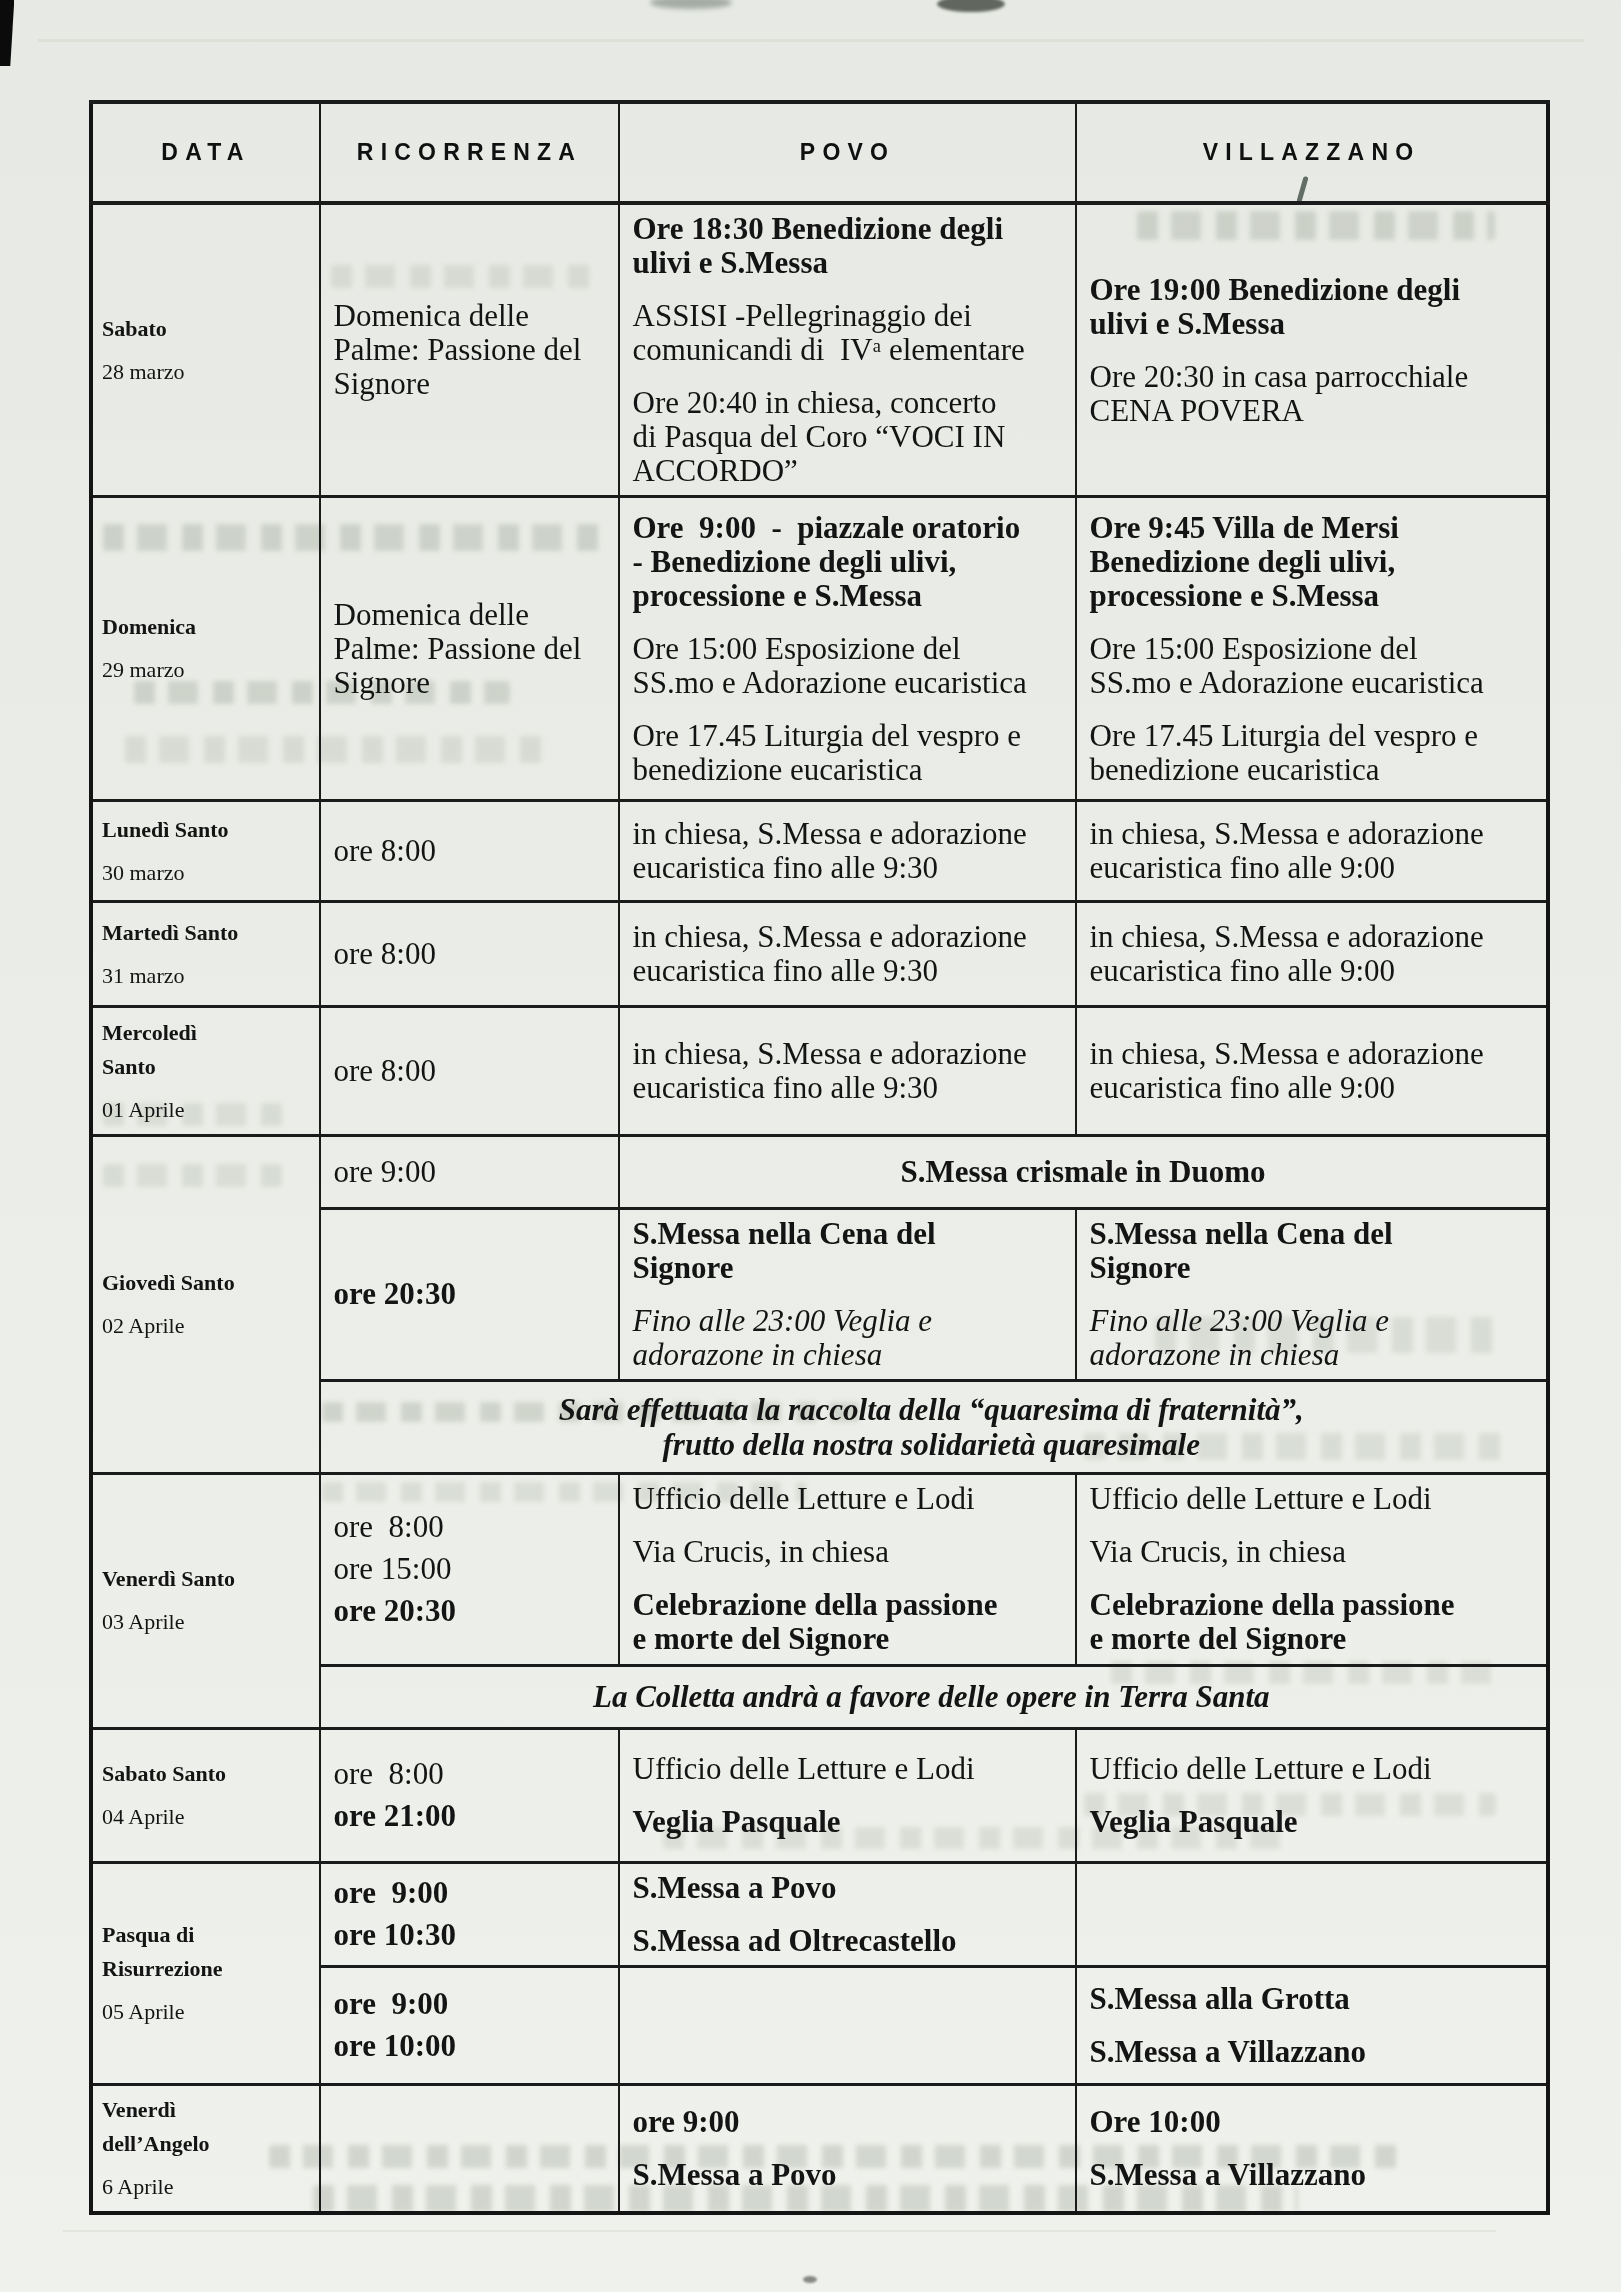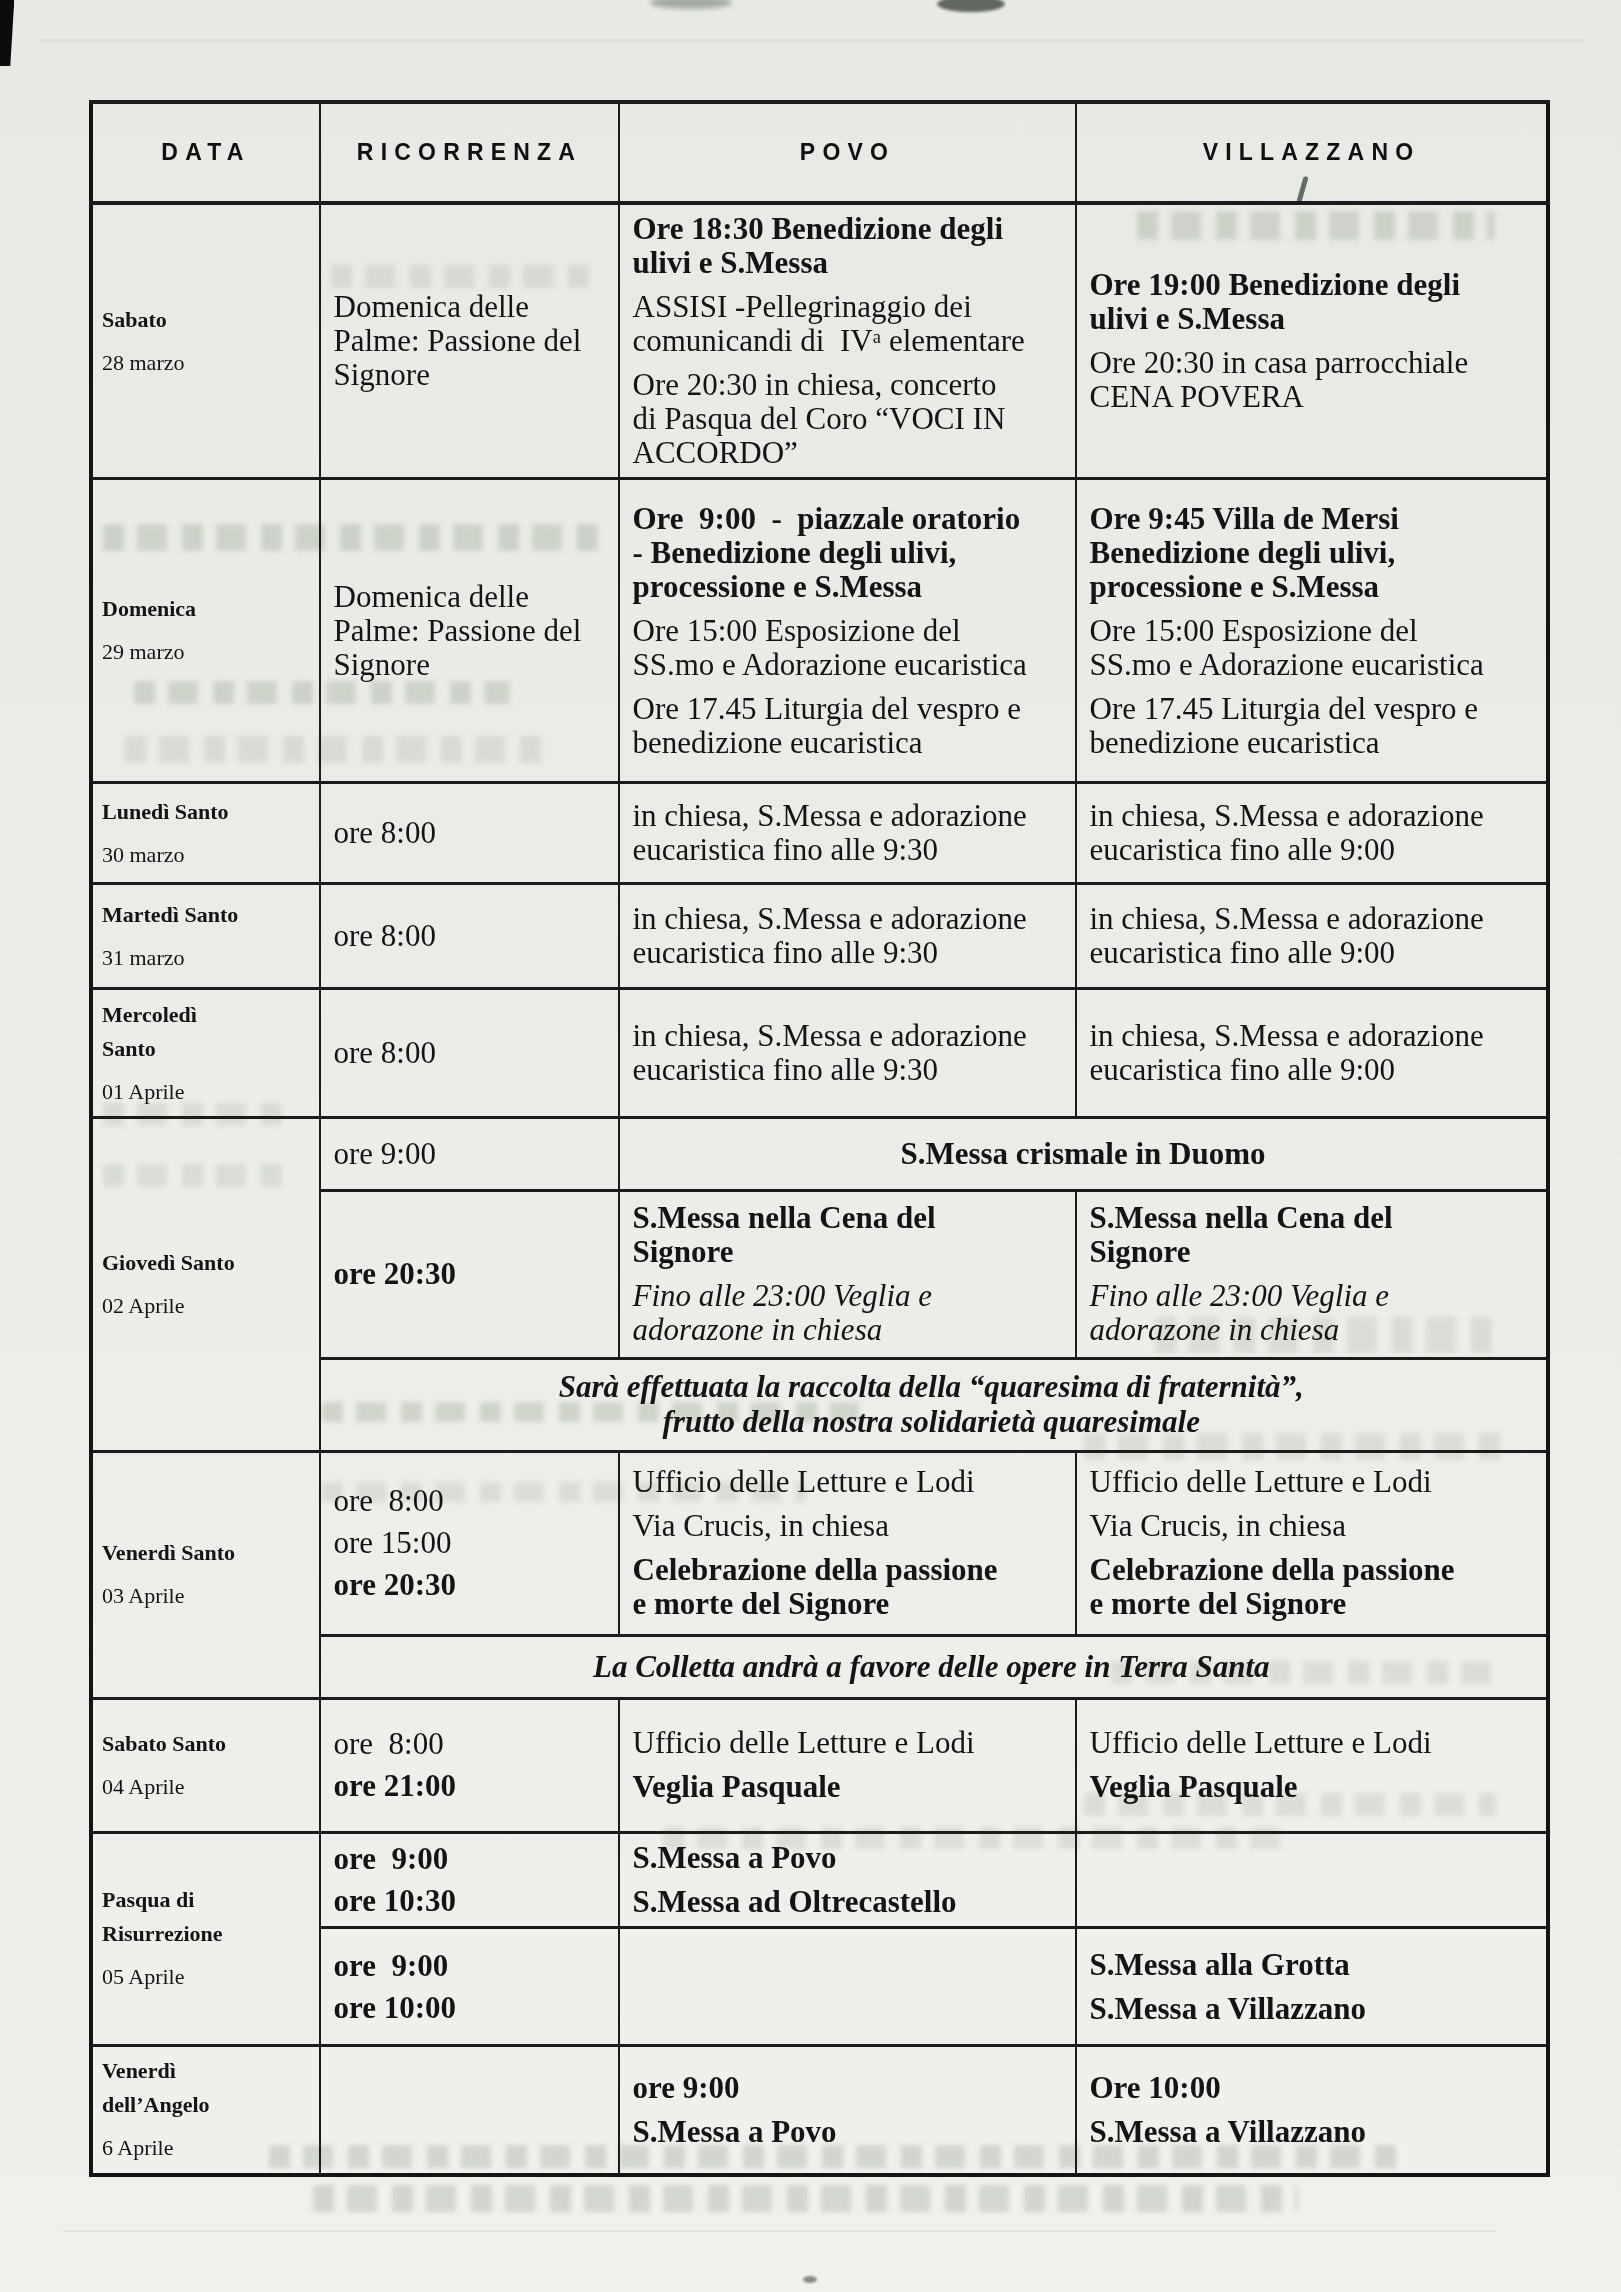--- a/index.html
+++ b/index.html
@@ -20,21 +20,21 @@
     border-top-width:4.5px;border-bottom-width:4.5px;
     font-family:"Liberation Sans", sans-serif;
     font-weight:bold;font-size:23px;letter-spacing:7.2px;color:#101010;
     text-align:center;vertical-align:middle;
   }
   td{
     font-size:31px;color:#141414;vertical-align:middle;
     padding:7.2px 12.5px;
   }
   .ln{line-height:34px;white-space:pre-wrap;}
-  .ln + .ln{margin-top:10px;}
+  .ln + .ln{margin-top:19px;}
   .b{font-weight:700;}
   .i{font-style:italic;}
   .bi{font-weight:700;font-style:italic;}
   .c-date{padding-left:9px;font-size:22px;}
   .c-date .ln + .ln{margin-top:9px;}
   .c-time .ln + .ln{margin-top:8px;}
   .c-note{text-align:center;padding-left:8px;}
   .c-note .ln + .ln{margin-top:1px;}
   .c-merged{text-align:center;}
   
@@ -115,21 +115,21 @@
       <td>
             <div class="ln">Domenica delle
 Palme: Passione del
 Signore</div>
           </td>
       <td>
             <div class="ln b">Ore 18:30 Benedizione degli
 ulivi e S.Messa</div>
             <div class="ln">ASSISI -Pellegrinaggio dei
 comunicandi di  IVᵃ elementare</div>
-            <div class="ln">Ore 20:30 in chiesa, concerto
+            <div class="ln">Ore 20:40 in chiesa, concerto
 di Pasqua del Coro “VOCI IN
 ACCORDO”</div>
           </td>
       <td>
             <div class="ln b">Ore 19:00 Benedizione degli
 ulivi e S.Messa</div>
             <div class="ln">Ore 20:30 in casa parrocchiale
 CENA POVERA</div>
           </td>
     </tr>

